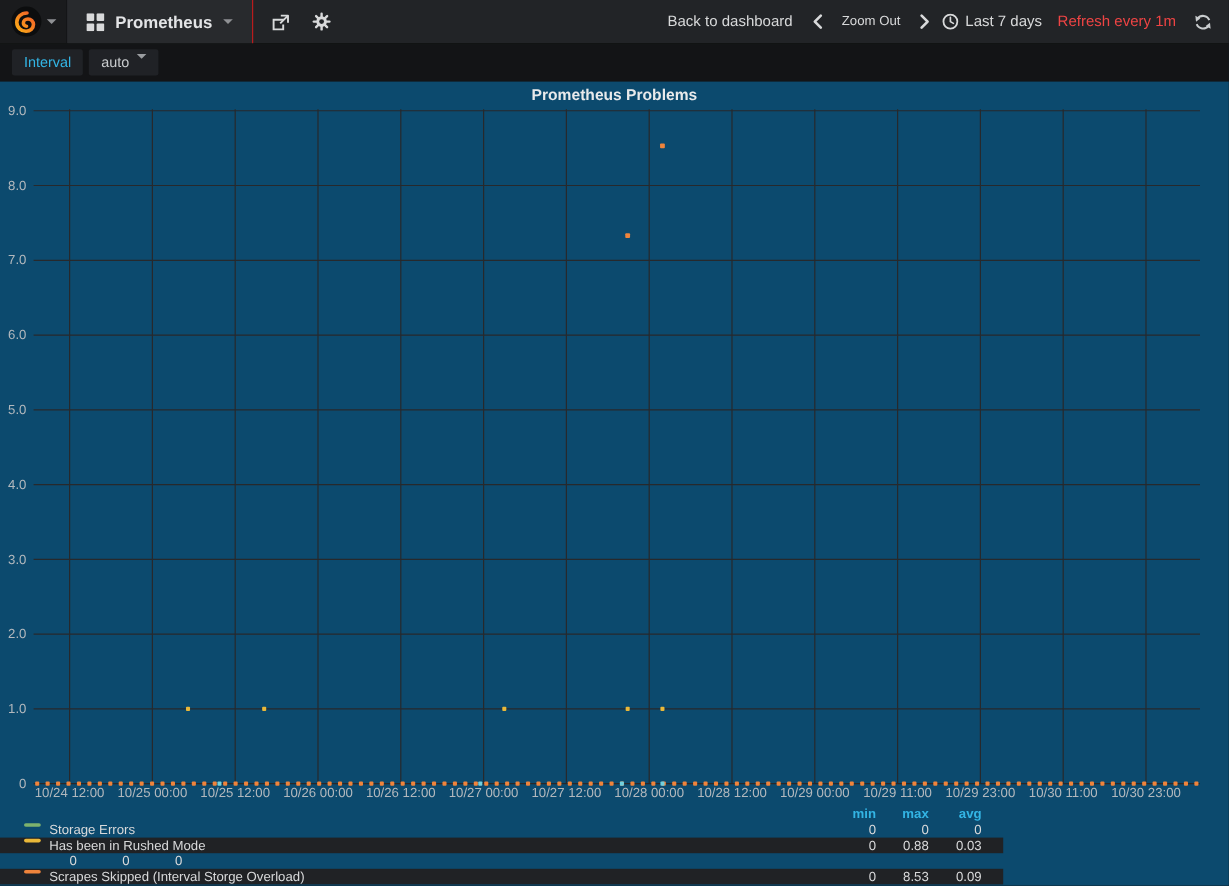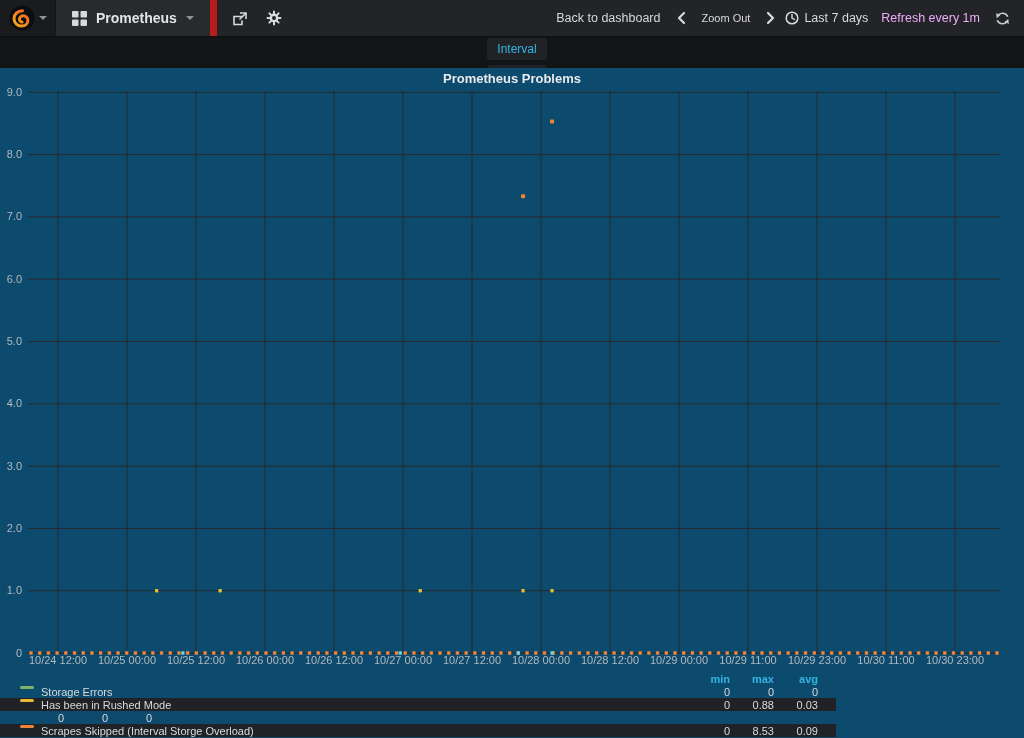--- a/index.html
+++ b/index.html
@@ -5,36 +5,36 @@
   * { margin:0; padding:0; box-sizing:border-box; }
   html,body { width:1024px; height:738px; overflow:hidden; background:#131416;
     font-family:"Liberation Sans", sans-serif; color:#d8d9da; }
 
   
   .navbar { position:absolute; top:0; left:0; width:1024px; height:37px;
     background:#222427; display:flex; align-items:stretch; border-bottom:1px solid #0e0f10; }
   .logo-block { width:56px; display:flex; align-items:center; justify-content:center;
     background:#1a1b1d; border-right:1px solid #141517; cursor:pointer; }
   .dash-block { display:flex; align-items:center; gap:9px; padding:0 16px;
-    background:#282a2d; border-right:7px solid #b91c1c; cursor:pointer; }
+    background:#282a2d; border-right:1px solid #b91c1c; cursor:pointer; }
   .dash-title { font-size:14px; font-weight:bold; color:#e3e4e6; }
   .nav-icon-btn { display:flex; align-items:center; justify-content:center;
     width:34px; cursor:pointer; }
   .caret { width:0; height:0; border-left:4px solid transparent; border-right:4px solid transparent;
     border-top:4px solid #8f9194; display:inline-block; }
   .nav-right { margin-left:auto; display:flex; align-items:center; gap:7px; padding-right:12px; }
   .nav-link { font-size:12.5px; color:#d8d9da; cursor:pointer; padding:0 6px; white-space:nowrap; }
   .nav-link.small { font-size:11px; }
-  .nav-link.orange { color:#f0abfc; }
+  .nav-link.orange { color:#ef4444; }
   .timepicker { display:flex; align-items:center; gap:5px; cursor:pointer; }
   .chev { display:flex; align-items:center; cursor:pointer; padding:0 2px; }
 
   
   .submenu { position:absolute; top:38px; left:0; width:1024px; height:28px;
-    display:flex; align-items:center; gap:5px; padding-left:10px;flex-direction:column; }
+    display:flex; align-items:center; gap:5px; padding-left:10px; }
   .var-label { background:#202226; color:#33b5e5; font-size:12px; padding:4px 10px;
     border-radius:2px; cursor:default; }
   .var-value { background:#202226; color:#c9ccce; font-size:12px; padding:4px 10px;
     border-radius:2px; cursor:pointer; display:flex; align-items:flex-start; gap:6px; }
   .var-value .caret { border-top-color:#9a9da0; }
 
   
   .panel { position:absolute; top:68px; left:0; width:1024px; height:670px; background:#0c4a6e; }
   .panel-title { height:22px; line-height:22px; text-align:center; font-size:13px;
     font-weight:bold; color:#e9eaeb; cursor:pointer; }

